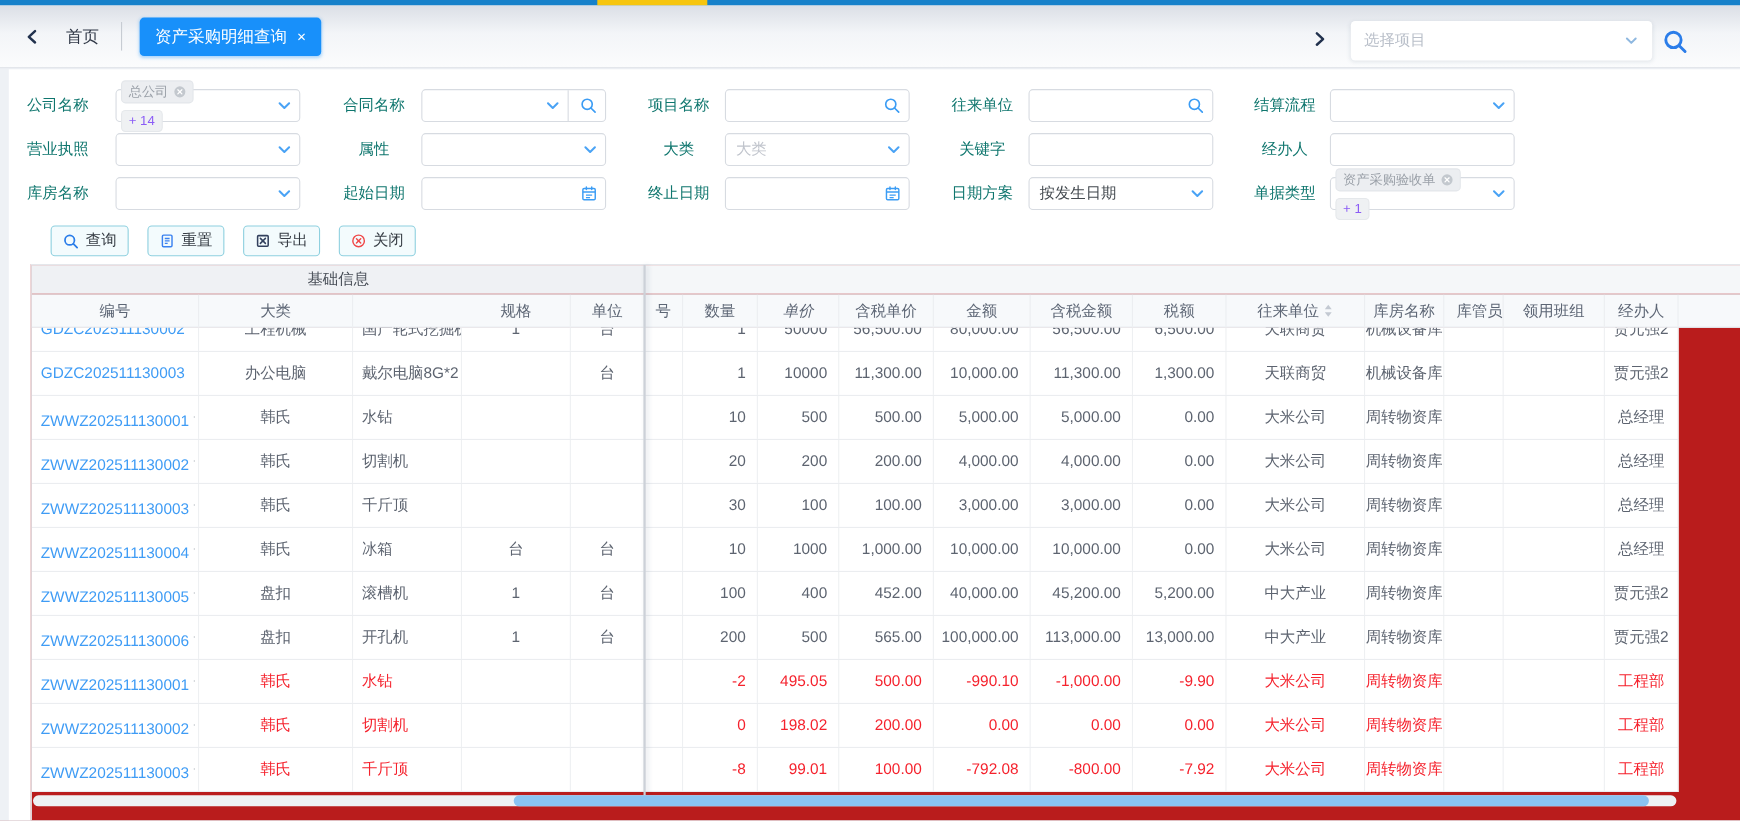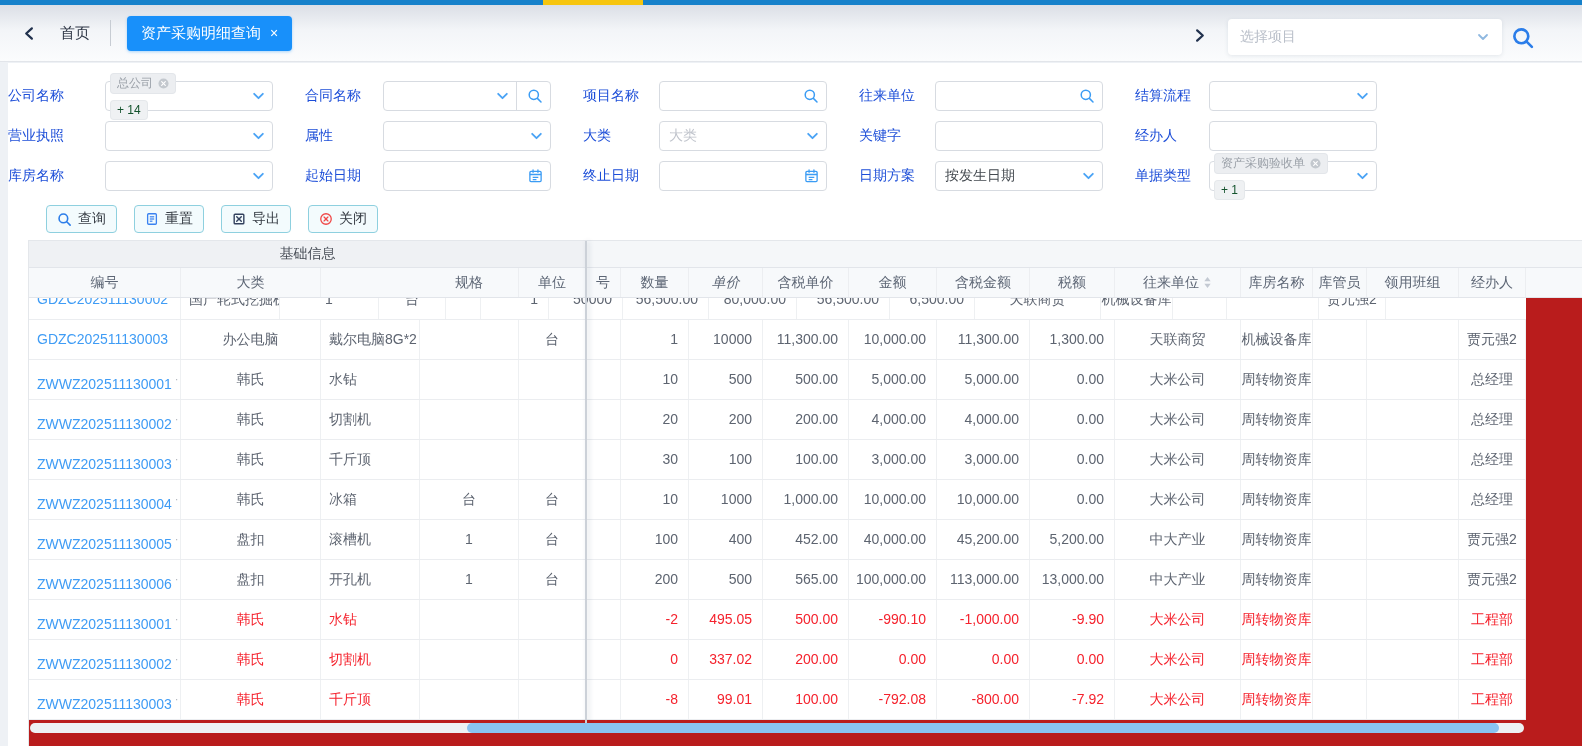--- a/index.html
+++ b/index.html
@@ -31,41 +31,41 @@
   .glb-search{ position:absolute; left:1510px; top:20px; width:26px; height:26px; cursor:pointer;
                display:flex; align-items:center; justify-content:center; }
 
   
   .panel{ position:absolute; top:63px; left:8px; right:0; bottom:0; background:#fff; }
 
   
   .filters{ padding-top:13px; }
   .f-row{ display:flex; align-items:center; height:40px; }
   .f-field{ display:flex; align-items:center; }
-  .f-label{ font-size:14px; color:#1d4ed8; text-align:left; padding-right:8px; white-space:nowrap; }
+  .f-label{ font-size:14px; color:#0f766e; text-align:center; padding-right:8px; white-space:nowrap; }
   .f-row .f-field:nth-child(1) .f-label{ width:97px; }
   .f-row .f-field:nth-child(2) .f-label{ width:78px; }
   .f-row .f-field:nth-child(3) .f-label{ width:76px; }
   .f-row .f-field:nth-child(4) .f-label{ width:76px; }
   .f-row .f-field:nth-child(5) .f-label{ width:74px; }
   .f-field{ margin-left:32px; }
   .f-field:first-child{ margin-left:0; }
   .f-control{ position:relative; width:168px; height:30px; border:1px solid #d7dbe1; border-radius:4px;
               background:#fff; display:flex; align-items:center; padding:0 26px 0 9px; cursor:pointer; }
   .f-value{ font-size:14px; color:#43494f; white-space:nowrap; overflow:hidden; }
   .f-ph{ font-size:14px; color:#c0c4cc; }
   .ctl-icon{ position:absolute; right:7px; top:50%; transform:translateY(-50%); display:flex; }
   .ctl-icon2{ position:absolute; right:9px; top:50%; transform:translateY(-50%); display:flex; }
   .select-search .ctl-icon2{ right:41px; }
   .select-search .sep{ position:absolute; right:33px; top:0; bottom:0; width:1px; background:#d7dbe1; }
   .f-tag{ position:absolute; left:5px; top:-8px; background:#eceef1; border-radius:3px;
           color:#9aa0a8; font-size:12px; line-height:19px; padding:0 6px; display:flex;
           align-items:center; gap:5px; white-space:nowrap; box-shadow:0 0 0 1px #e3e6ea; }
   .f-more{ position:absolute; left:5px; bottom:-9px; background:#eff1f3; border-radius:3px;
-           color:#14532d; font-size:12px; line-height:18px; padding:0 6px; box-shadow:0 0 0 1px #e5e8eb; }
+           color:#8b5cf6; font-size:12px; line-height:18px; padding:0 6px; box-shadow:0 0 0 1px #e5e8eb; }
 
   
   .toolbar{ display:flex; gap:17px; margin:9px 0 0 38px; }
   .btn{ height:28px; border:1px solid #8ed0df; background:#f3fbfd; border-radius:4px;
         font-size:14px; color:#363c44; display:flex; align-items:center; gap:6px; padding:0 10px;
         cursor:pointer; font-family:inherit; }
 
   
   .grid{ position:absolute; left:28px; top:240px; width:1579px; height:506px; background:#b91c1c;
          border:1px solid #e4e7eb; border-bottom:none; }
@@ -429,33 +429,34 @@
           <span class="caret-wrap" style="display: flex;">
             <svg viewBox="0 0 10 14" width="9" height="13">
               <path d="M5 1 L8.5 5.5 L1.5 5.5 Z" fill="#c3c9d2"></path>
               <path d="M5 13 L1.5 8.5 L8.5 8.5 Z" fill="#c3c9d2"></path>
             </svg>
           </span>
         </div>
         <div class="th" style="width: 72px;">
           <span>库房名称</span>
         </div>
-        <div class="th" style="width: 54px;">
+        <div class="th" style="width: 54px; justify-content: flex-end;">
           <span>库管员</span>
         </div>
         <div class="th" style="width: 92px;">
           <span>领用班组</span>
         </div>
         <div class="th" style="width: 67px;">
           <span>经办人</span>
         </div>
       </div>
     <div class="t-body">
         <div class="t-row partial">
           <div class="td al" style="width: 152px;"><span class="id-link">GDZC202511130002</span></div>
+          <div class="td ac" style="width: 140px;">工程机械</div>
           <div class="td al" style="width: 99px;">国产轮式挖掘机</div>
           <div class="td ac" style="width: 99px;">1</div>
           <div class="td ac" style="width: 67px;">台</div>
           <div class="td ac" style="width: 35px;"></div>
           <div class="td ar" style="width: 68px;">1</div>
           <div class="td ar" style="width: 74px;">50000</div>
           <div class="td ar" style="width: 86px;">56,500.00</div>
           <div class="td ar" style="width: 88px;">80,000.00</div>
           <div class="td ar" style="width: 93px;">56,500.00</div>
           <div class="td ar" style="width: 85px;">6,500.00</div>
@@ -618,21 +619,21 @@
           <div class="td ac" style="width: 67px;">工程部</div>
         </div>
         <div class="t-row red">
           <div class="td al" style="width: 152px;"><span class="id-link">ZWWZ202511130002</span><span class="mk">·</span></div>
           <div class="td ac" style="width: 140px;">韩氏</div>
           <div class="td al" style="width: 99px;">切割机</div>
           <div class="td ac" style="width: 99px;"></div>
           <div class="td ac" style="width: 67px;"></div>
           <div class="td ac" style="width: 35px;"></div>
           <div class="td ar" style="width: 68px;">0</div>
-          <div class="td ar" style="width: 74px;">337.02</div>
+          <div class="td ar" style="width: 74px;">198.02</div>
           <div class="td ar" style="width: 86px;">200.00</div>
           <div class="td ar" style="width: 88px;">0.00</div>
           <div class="td ar" style="width: 93px;">0.00</div>
           <div class="td ar" style="width: 85px;">0.00</div>
           <div class="td ac" style="width: 126px;">大米公司</div>
           <div class="td ac" style="width: 72px;">周转物资库</div>
           <div class="td ac" style="width: 54px;"></div>
           <div class="td ac" style="width: 92px;"></div>
           <div class="td ac" style="width: 67px;">工程部</div>
         </div>

